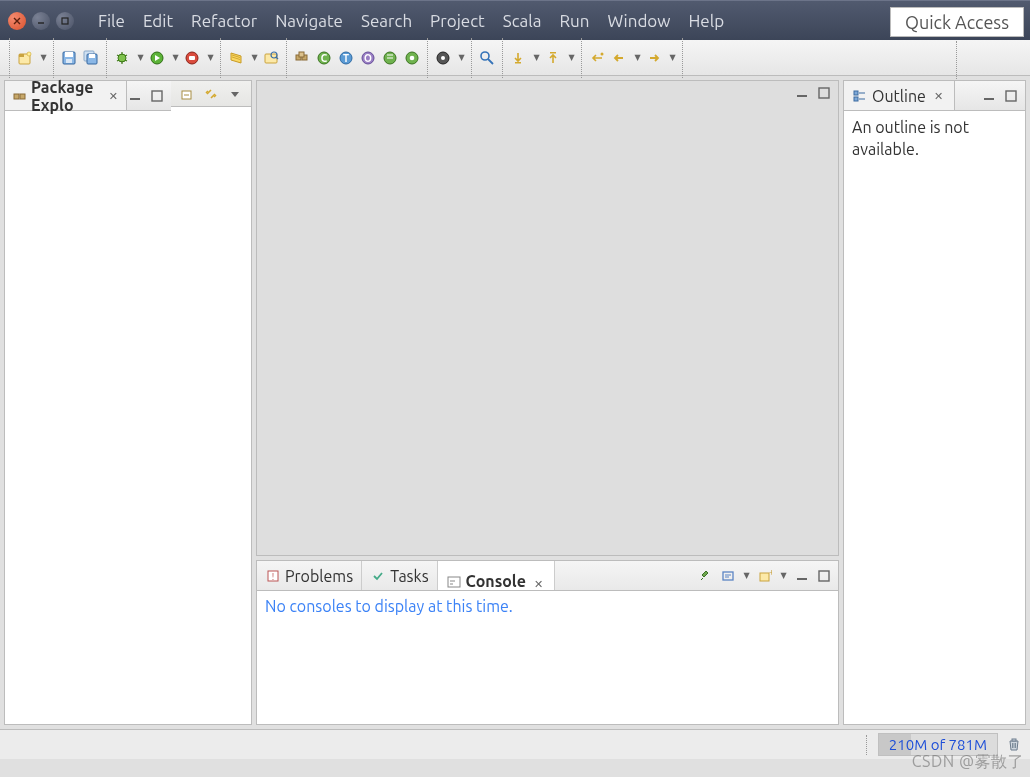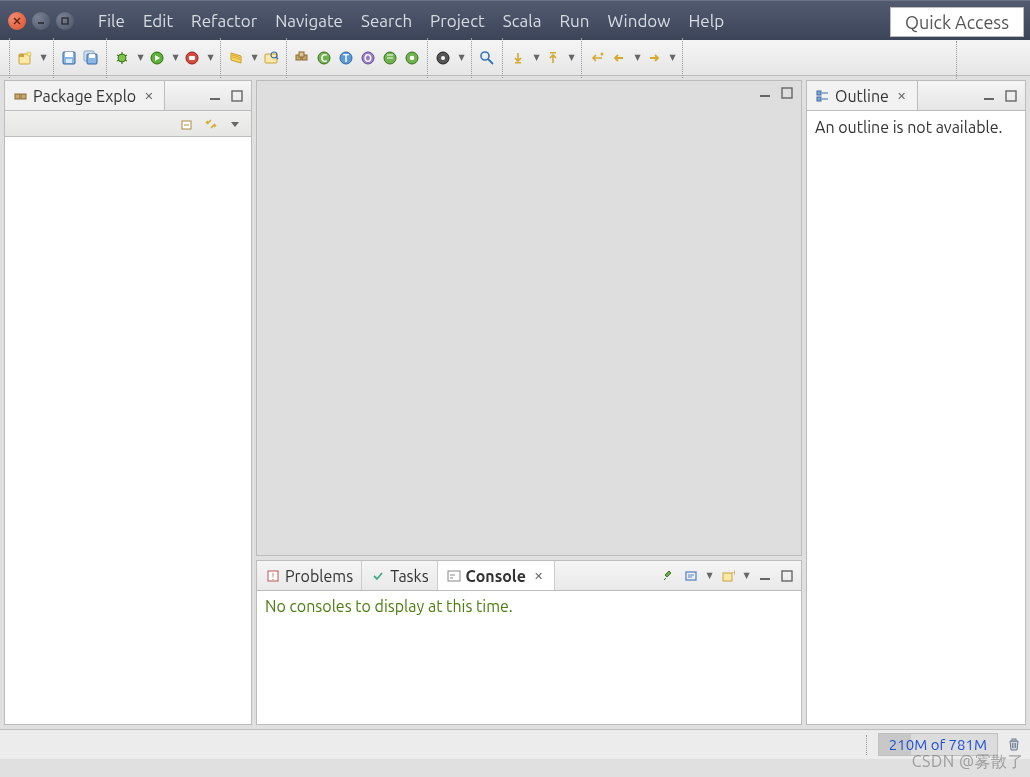--- a/index.html
+++ b/index.html
@@ -19,41 +19,41 @@
 .toolbar-sep { width: 1px; height: 40px; border-left: 1px dotted #999; margin: 0 3px; }
 .tb-btn { width: 20px; height: 20px; display: flex; align-items: center; justify-content: center; cursor: default; }
 .tb-group { display: flex; align-items: center; gap: 4px; }
 .dd { width: 9px; height: 20px; display:flex; align-items:center; justify-content:center; color:#666; font-size:8px; }
 .quick-access-container { display: flex; align-items: center; margin-left: auto; gap: 4px; flex-direction: column; }
 .quick-access { background: #fff; border: 1px solid #bbb; padding: 4px 14px; font-size: 18px; color: #555; }
 .perspective-switcher { display: flex; gap: 4px; margin-left: 6px; align-items: center; }
 
 
 .workspace { display: flex; padding: 4px; gap: 4px; height: 653px; }
-.left-panel { width: 248px; display: flex; flex-direction: column; border: 1px solid #bcbcbc; background: #fff; }
+.left-panel { width: 248px; display: flex; border: 1px solid #bcbcbc; background: #fff; font-weight: bold; }
 .center-panel { flex: 1; display: flex; flex-direction: column; gap: 4px; }
-.right-panel { width: 220px; border: 1px solid #bcbcbc; background: #fff; display: flex; flex-direction: column; }
+.right-panel { width: 183px; border: 1px solid #bcbcbc; background: #fff; display: flex; flex-direction: column; }
 
 .view-header { height: 30px; background: linear-gradient(to bottom, #f5f5f5, #e6e6e6); display: flex; align-items: center; border-bottom: 1px solid #bcbcbc; font-size: 16px; }
 .view-tab { display: flex; align-items: center; gap: 4px; padding: 0 8px; height: 100%; background: #f2f2f2; border-right: 1px solid #bcbcbc; color: #333; }
 .view-icon { width: 16px; height: 16px; display:flex; align-items:center; justify-content:center; font-size:12px; }
 .view-close { width: 12px; height: 12px; font-size: 11px; color: #666; margin-left: 4px; }
 .view-controls { margin-left: auto; display: flex; gap: 6px; padding-right: 6px; }
 .view-ctrl-btn { width: 16px; height: 16px; display:flex; align-items:center; justify-content:center; color:#555; font-size:12px; border:1px solid transparent; }
 .mini-toolbar { height: 26px; background: linear-gradient(to bottom, #f0f0ee, #e6e6e4); border-bottom: 1px solid #bcbcbc; display: flex; align-items: center; justify-content: flex-end; padding: 0 8px; gap: 8px; }
 .mini-btn { width: 16px; height: 16px; display:flex; align-items:center; justify-content:center; }
 
 .editor-area { flex: 1; border: 1px solid #bcbcbc; background: #dedede; position: relative; }
 .editor-controls { position: absolute; top: 4px; right: 6px; display: flex; gap: 6px; }
 
 .bottom-views { height: 165px; border: 1px solid #bcbcbc; background: #fff; display: flex; flex-direction: column; }
 .bottom-tabs { height: 30px; background: linear-gradient(to bottom, #f5f5f5, #e9e9e9); display: flex; align-items: stretch; border-bottom: 1px solid #bcbcbc; }
 .bottom-tab { display: flex; align-items: center; gap: 4px; padding: 0 8px; border-right: 1px solid #ccc; font-size: 16px; color: #333; }
-.bottom-tab.active { background: #fff; font-weight: bold; }
-.bottom-content { flex: 1; padding: 6px 8px; font-size: 16px; color: #4d7c0f; }
+.bottom-tab.active { background: #fff; font-weight: bold; align-items: flex-end; }
+.bottom-content { flex: 1; padding: 6px 8px; font-size: 16px; color: #3b82f6; }
 .bottom-toolbar { margin-left: auto; display: flex; align-items: center; gap: 6px; padding-right: 6px; }
 
 .outline-body { padding: 6px 8px; font-size: 16px; color: #333; line-height: 1.35; }
 
 
 .statusbar { height: 30px; background: #ececec; border-top: 1px solid #bcbcbc; display: flex; align-items: center; justify-content: flex-end; padding: 0 6px; gap: 8px; font-size: 15px; color: #1d4ed8; }
 .heap-status { background: #dcdcdc; padding: 2px 10px; border: 1px solid #c0c0c0; position:relative; overflow:hidden; }
 .heap-used { position:absolute; left:0; top:0; bottom:0; width:27%; background:#c8c8c8; }
 .heap-text { position: relative; }
 .trash-btn { width: 18px; height: 18px; }

